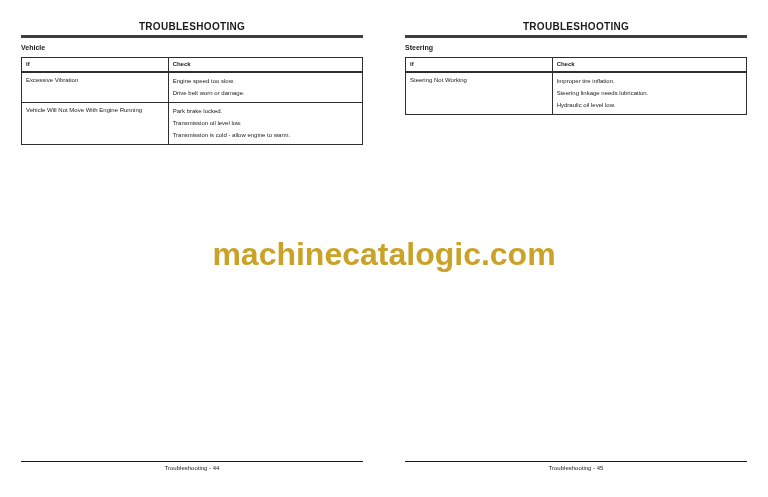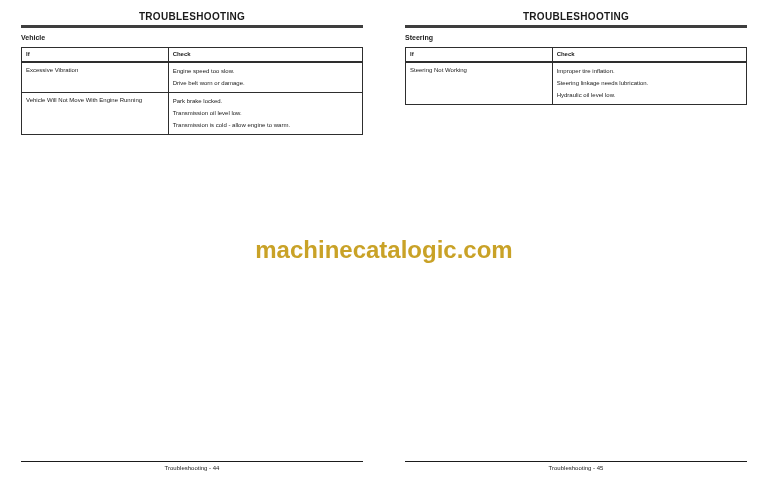--- a/index.html
+++ b/index.html
@@ -18,21 +18,21 @@
   .spread {
     display: flex;
     width: 768px;
     height: 497px;
   }
   .page {
     width: 384px;
     height: 497px;
     position: relative;
     box-sizing: border-box;
-    padding: 12px 21px 0 21px;
+    padding: 22px 21px 0 21px;
   }
   .page-title {
     margin: 0;
     text-align: center;
     font-size: 10px;
     font-weight: bold;
     letter-spacing: 0.3px;
     line-height: 10px;
   }
   .header-rule {
@@ -83,21 +83,21 @@
     margin-top: 3px;
     line-height: 7px;
   }
   .watermark {
     position: absolute;
     left: 0;
     top: 236px;
     width: 768px;
     text-align: center;
     font-weight: bold;
-    font-size: 24px;
+    font-size: 32px;
     color: #c9a227;
     z-index: 5;
     pointer-events: none;
   }
 </style>
 </head>
 <body>
 
 <div class="spread">
 

